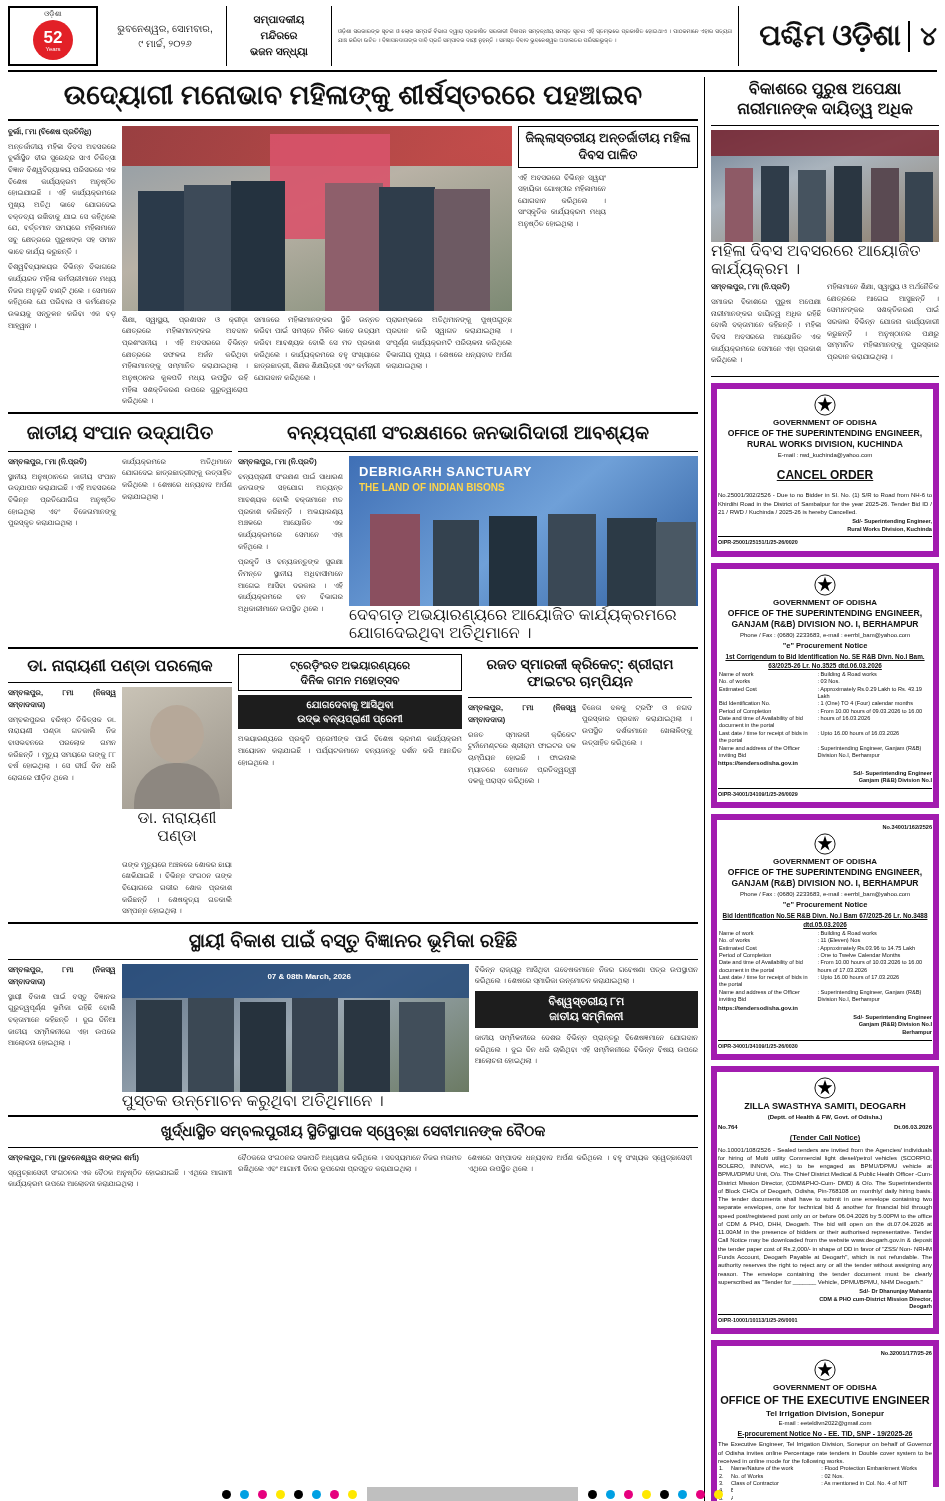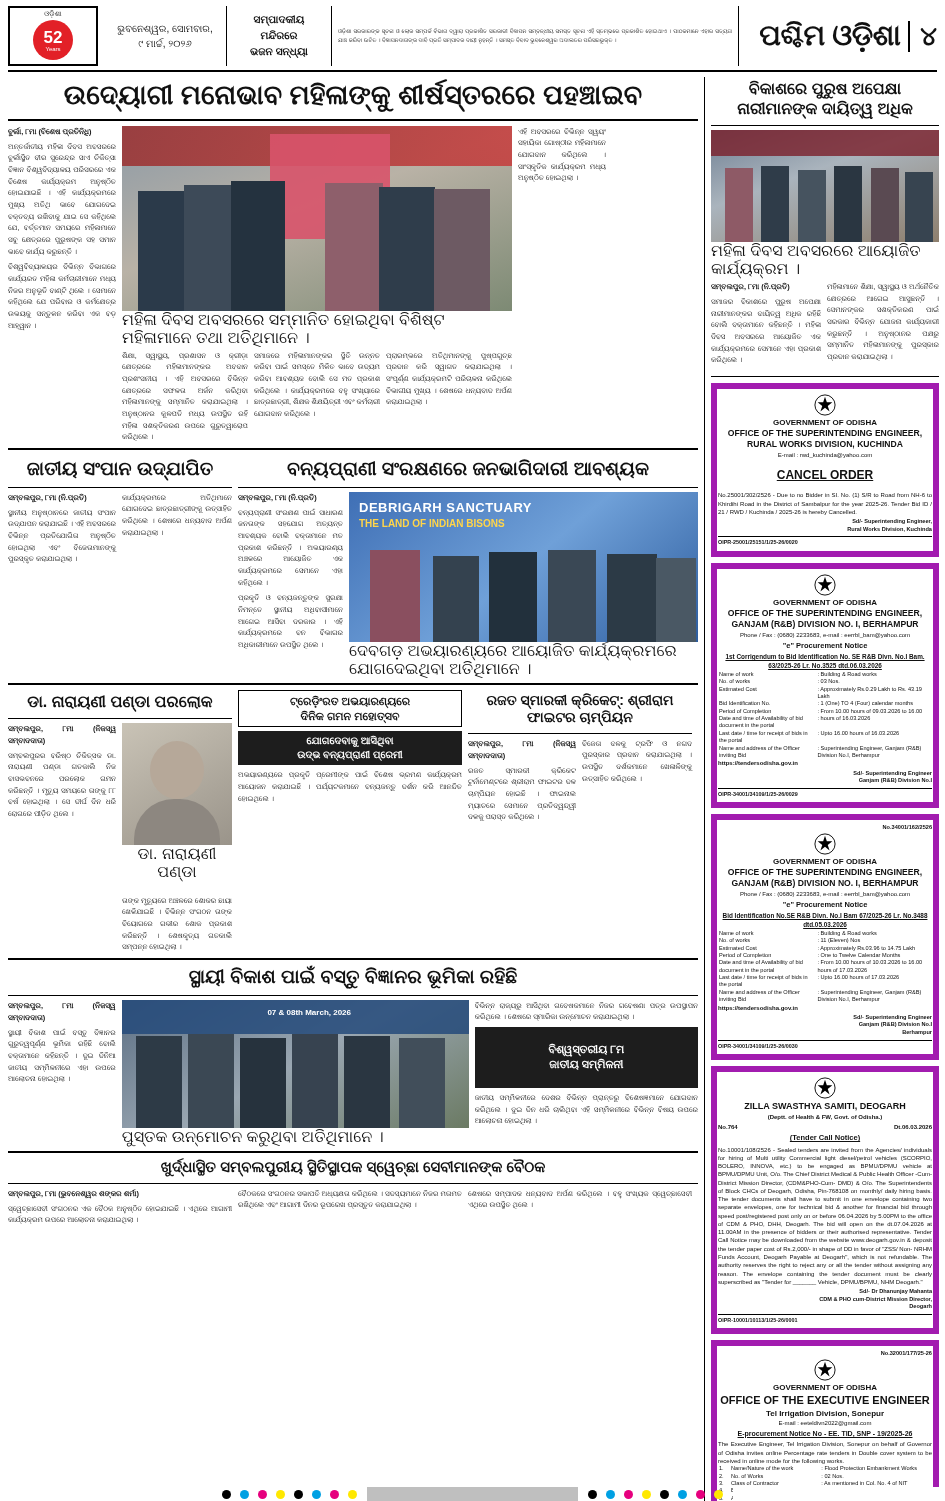--- a/index.html
+++ b/index.html
@@ -114,28 +114,28 @@
               <div style="position:absolute;left:0;top:0;right:0;height:40px;background:linear-gradient(90deg,#9b2f2f,#c63b3b);opacity:.85"></div>
               <div style="position:absolute;left:38%;top:8px;width:120px;height:105px;background:#d8536a;opacity:.9"></div>
               <div style="position:absolute;left:4%;bottom:0;width:52px;height:120px;background:#2b3a4a"></div>
               <div style="position:absolute;left:16%;bottom:0;width:54px;height:126px;background:#3d4a58"></div>
               <div style="position:absolute;left:28%;bottom:0;width:54px;height:130px;background:#24323f"></div>
               <div style="position:absolute;left:52%;bottom:0;width:58px;height:128px;background:#8e5f6b"></div>
               <div style="position:absolute;left:66%;bottom:0;width:56px;height:124px;background:#2f3d4b"></div>
               <div style="position:absolute;left:80%;bottom:0;width:56px;height:122px;background:#6d5a63"></div>
             </div>
           </div>
-          <div class="cap">ମହିଳା ଦିବସ ଅବସରରେ ସମ୍ମାନିତ ହୋଇଥିବା ବିଶିଷ୍ଟ ମହିଳାମାନେ ତଥା ଅତିଥିମାନେ ।</div>
           <div class="cols" style="margin-top:3px">
             <div class="col" style="width:126px">ଶିକ୍ଷା, ସ୍ୱାସ୍ଥ୍ୟ, ପ୍ରଶାସନ ଓ କ୍ରୀଡ଼ା କ୍ଷେତ୍ରରେ ମହିଳାମାନଙ୍କର ଅବଦାନ ପ୍ରଶଂସନୀୟ । ଏହି ଅବସରରେ ବିଭିନ୍ନ କ୍ଷେତ୍ରରେ ସଫଳତା ଅର୍ଜନ କରିଥିବା ମହିଳାମାନଙ୍କୁ ସମ୍ମାନିତ କରାଯାଇଥିଲା । ଅନୁଷ୍ଠାନର କୁଳପତି ମଧ୍ୟ ଉପସ୍ଥିତ ରହି ମହିଳା ସଶକ୍ତିକରଣ ଉପରେ ଗୁରୁତ୍ୱାରୋପ କରିଥିଲେ ।</div>
             <div class="col" style="width:126px">ସମାଜରେ ମହିଳାମାନଙ୍କର ସ୍ଥିତି ଉନ୍ନତ କରିବା ପାଇଁ ସମସ୍ତେ ମିଳିତ ଭାବେ ଉଦ୍ୟମ କରିବା ଆବଶ୍ୟକ ବୋଲି ସେ ମତ ପ୍ରକାଶ କରିଥିଲେ । କାର୍ଯ୍ୟକ୍ରମରେ ବହୁ ସଂଖ୍ୟାରେ ଛାତ୍ରଛାତ୍ରୀ, ଶିକ୍ଷକ ଶିକ୍ଷୟିତ୍ରୀ ଏବଂ କର୍ମଚାରୀ ଯୋଗଦାନ କରିଥିଲେ ।</div>
             <div class="col" style="width:126px">ପ୍ରାରମ୍ଭରେ ଅତିଥିମାନଙ୍କୁ ପୁଷ୍ପଗୁଚ୍ଛ ପ୍ରଦାନ କରି ସ୍ୱାଗତ କରାଯାଇଥିଲା । ସଂପୂର୍ଣ୍ଣ କାର୍ଯ୍ୟକ୍ରମଟି ପରିଚାଳନା କରିଥିଲେ ବିଭାଗୀୟ ମୁଖ୍ୟ । ଶେଷରେ ଧନ୍ୟବାଦ ଅର୍ପଣ କରାଯାଇଥିଲା ।</div>
           </div>
         </div>
         <div class="col" style="width:180px">
+          <div class="boxhead">ଜିଲ୍ଲାସ୍ତରୀୟ ଅନ୍ତର୍ଜାତୀୟ ମହିଳା ଦିବସ ପାଳିତ</div>
           <div class="cols">
             <div class="col" style="width:88px">ଏହି ଅବସରରେ ବିଭିନ୍ନ ସ୍ୱୟଂ ସହାୟିକା ଗୋଷ୍ଠୀର ମହିଳାମାନେ ଯୋଗଦାନ କରିଥିଲେ । ସାଂସ୍କୃତିକ କାର୍ଯ୍ୟକ୍ରମ ମଧ୍ୟ ଅନୁଷ୍ଠିତ ହୋଇଥିଲା ।</div>
           </div>
         </div>
       </div>
 
       <div class="rule2"></div>
 
       <div class="cols">
         <div style="width:224px">
@@ -248,21 +248,21 @@
                 <div style="position:absolute;left:34%;bottom:0;width:46px;height:90px;background:#26323d"></div>
                 <div style="position:absolute;left:49%;bottom:0;width:46px;height:94px;background:#374350"></div>
                 <div style="position:absolute;left:64%;bottom:0;width:46px;height:92px;background:#2a3641"></div>
                 <div style="position:absolute;left:80%;bottom:0;width:46px;height:90px;background:#414e5a"></div>
               </div>
             </div>
             <div class="cap">ପୁସ୍ତକ ଉନ୍ମୋଚନ କରୁଥିବା ଅତିଥିମାନେ ।</div>
           </div>
           <div style="width:224px">
             <div class="col">ବିଭିନ୍ନ ରାଜ୍ୟରୁ ଆସିଥିବା ଗବେଷକମାନେ ନିଜର ଗବେଷଣା ପତ୍ର ଉପସ୍ଥାପନ କରିଥିଲେ । ଶେଷରେ ସ୍ମାରିକା ଉନ୍ମୋଚନ କରାଯାଇଥିଲା ।</div>
-            <div style="background:#1d1d1d;color:#fff;text-align:center;font-weight:bold;font-size:11px;padding:15px 2px;line-height:1.4;margin:4px 0">
+            <div style="background:#1d1d1d;color:#fff;text-align:center;font-weight:bold;font-size:11px;padding:3px 2px;line-height:1.4;margin:4px 0">
               <div>ବିଶ୍ୱସ୍ତରୀୟ ୮ମ</div>
               <div>ଜାତୀୟ ସମ୍ମିଳନୀ</div>
             </div>
             <div class="col">ଜାତୀୟ ସମ୍ମିଳନୀରେ ଦେଶର ବିଭିନ୍ନ ପ୍ରାନ୍ତରୁ ବିଶେଷଜ୍ଞମାନେ ଯୋଗଦାନ କରିଥିଲେ । ଦୁଇ ଦିନ ଧରି ଚାଲିଥିବା ଏହି ସମ୍ମିଳନୀରେ ବିଭିନ୍ନ ବିଷୟ ଉପରେ ଆଲୋଚନା ହୋଇଥିଲା ।</div>
           </div>
         </div>
       </div>
 
       <div class="rule2"></div>
 

